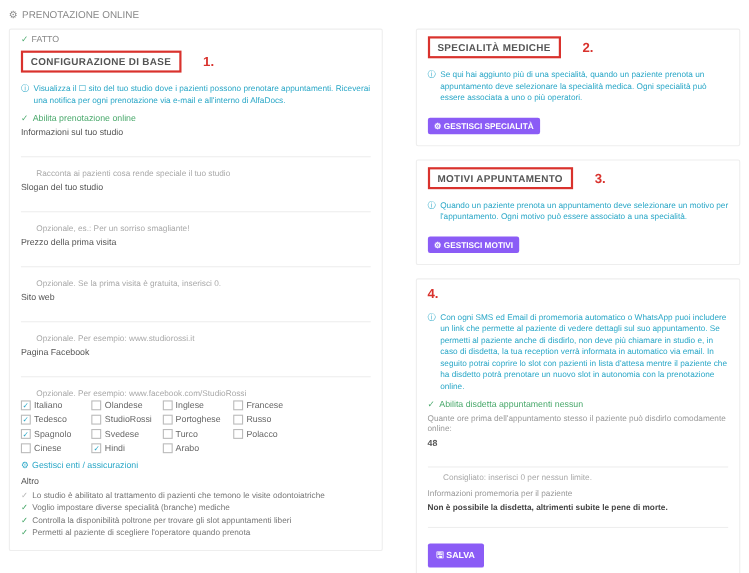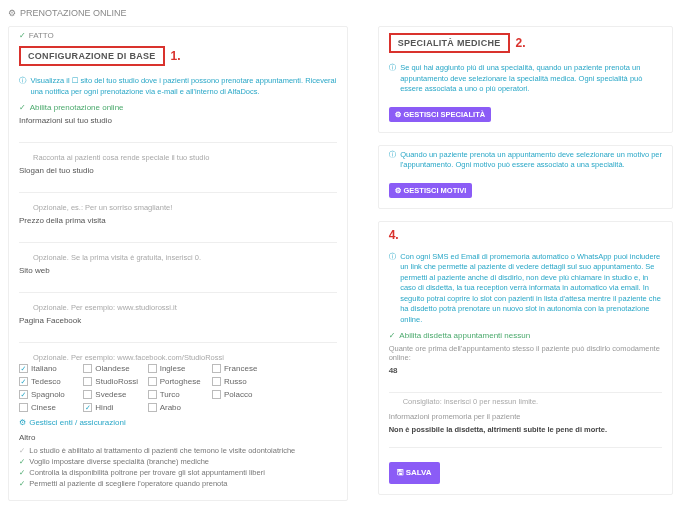--- a/index.html
+++ b/index.html
@@ -3,21 +3,21 @@
 <meta charset="utf-8">
 <style>
   * { box-sizing: border-box; margin: 0; padding: 0; }
   body { font-family: Arial, sans-serif; font-size: 8px; color: #555; background: #fff; padding: 8px; width: 681px; }
   .page-title { font-size: 9px; color: #888; margin-bottom: 8px; display:flex; align-items:center; gap:4px;}
   .cols { display: flex; gap: 30px; align-items:flex-start; }
   .col { flex: 1; }
   .col-left { flex: 1.15; }
   .panel { border: 1px solid #eee; border-radius: 2px; margin-bottom: 12px; padding: 0; background:#fff;}
   .done-bar { font-size: 8px; color: #888; padding: 4px 10px 0 10px; display:flex; align-items:center; gap:3px;}
-  .panel-header { padding: 6px 10px 6px 10px; display:flex; align-items:center; gap:6px;}
+  .panel-header { padding: 6px 10px 6px 10px; display:flex; align-items:center; gap:20px;}
   .panel-title-box { border: 2px solid #d9322d; padding: 3px 7px; font-size: 9px; font-weight: bold; color:#555; letter-spacing:0.3px;}
   .num-marker { color: #d9322d; font-weight: bold; font-size: 12px; }
   .panel-body { padding: 4px 10px 10px 10px; }
   .info { color: #2aa7c7; font-size: 7.5px; line-height: 1.4; margin-bottom: 6px; display:flex; gap:4px;}
   .info .icon{flex-shrink:0;}
   .info .txt{color:#2aa7c7;}
   .check-line { display:flex; align-items:center; gap:4px; font-size:8px; color:#555; margin: 4px 0;}
   .check-line.green { color:#4aa96c; }
   .muted-label { font-size: 8px; color:#555; margin: 4px 0 8px 0;}
   .hint { font-size: 7.5px; color:#a9a9a9; margin-top:10px; margin-bottom:2px;padding-left:14px;}
@@ -189,20 +189,24 @@
       <div class="panel-body">
         <div class="info">
           <span class="icon">ⓘ</span>
           <span class="txt">Se qui hai aggiunto più di una specialità, quando un paziente prenota un appuntamento deve selezionare la specialità medica. Ogni specialità può essere associata a uno o più operatori.</span>
         </div>
         <span class="btn btn-sm">⚙ <span>GESTISCI SPECIALITÀ</span></span>
       </div>
     </div>
 
     <div class="panel">
+      <div class="panel-header">
+        <span class="panel-title-box">MOTIVI APPUNTAMENTO</span>
+        <span class="num-marker">3.</span>
+      </div>
       <div class="panel-body">
         <div class="info">
           <span class="icon">ⓘ</span>
           <span class="txt">Quando un paziente prenota un appuntamento deve selezionare un motivo per l'appuntamento. Ogni motivo può essere associato a una specialità.</span>
         </div>
         <span class="btn btn-sm">⚙ <span>GESTISCI MOTIVI</span></span>
       </div>
     </div>
 
     <div class="panel">

